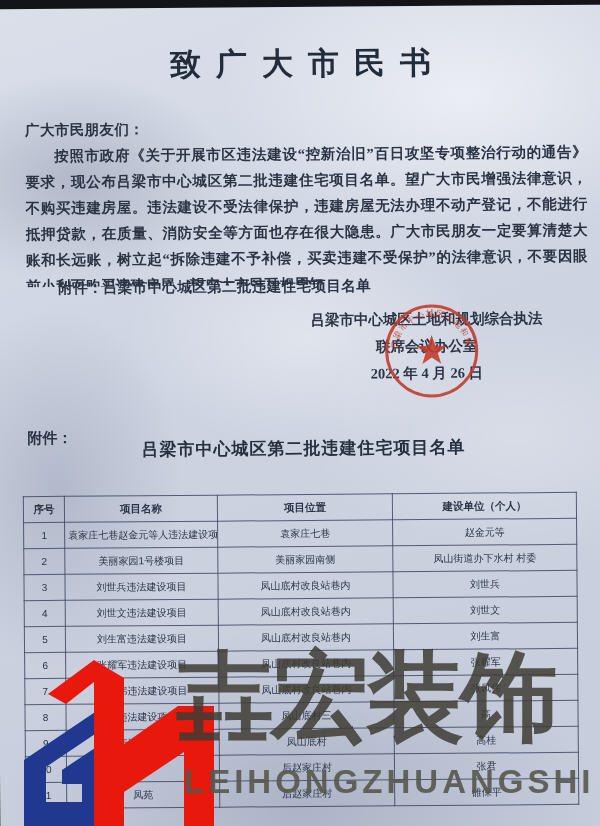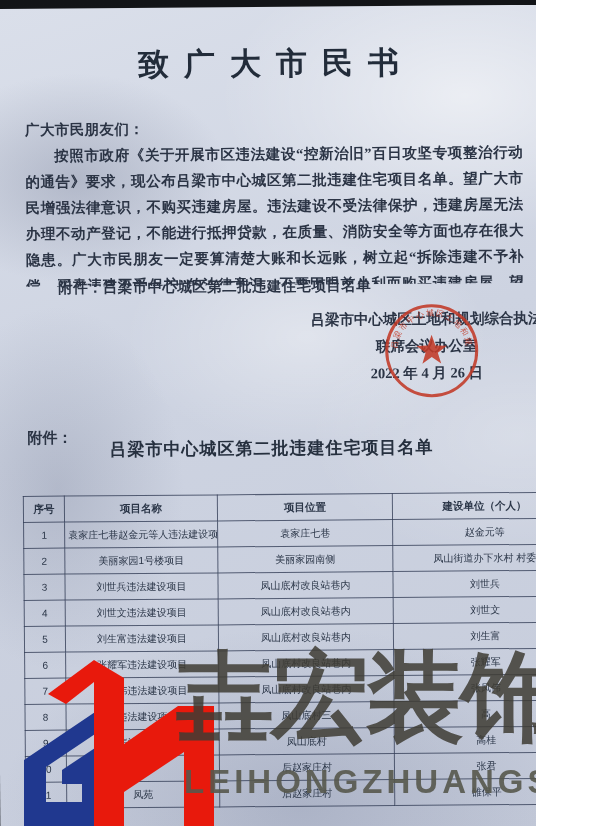--- a/index.html
+++ b/index.html
@@ -1,17 +1,17 @@
 <!DOCTYPE html>
 <html lang="zh"><head>
 <meta charset="utf-8">
 <style>
   html,body{margin:0;padding:0;}
   #app{
-    position:relative;width:536px;height:826px;overflow:hidden;
+    position:relative;width:600px;height:826px;overflow:hidden;
     background:linear-gradient(180deg,#121417 0%,#26292e 100%);
     font-family:"Liberation Serif","DejaVu Serif",serif;
   }
   
   .sheet{
     position:absolute;left:-6px;right:-6px;top:7px;bottom:-10px;
     transform:rotate(-0.45deg);transform-origin:50% 0;
     background:
       radial-gradient(ellipse 220px 150px at 80px 170px, rgba(120,128,152,.38), transparent 70%),
       radial-gradient(ellipse 180px 260px at 60px 480px, rgba(118,126,150,.30), transparent 70%),

